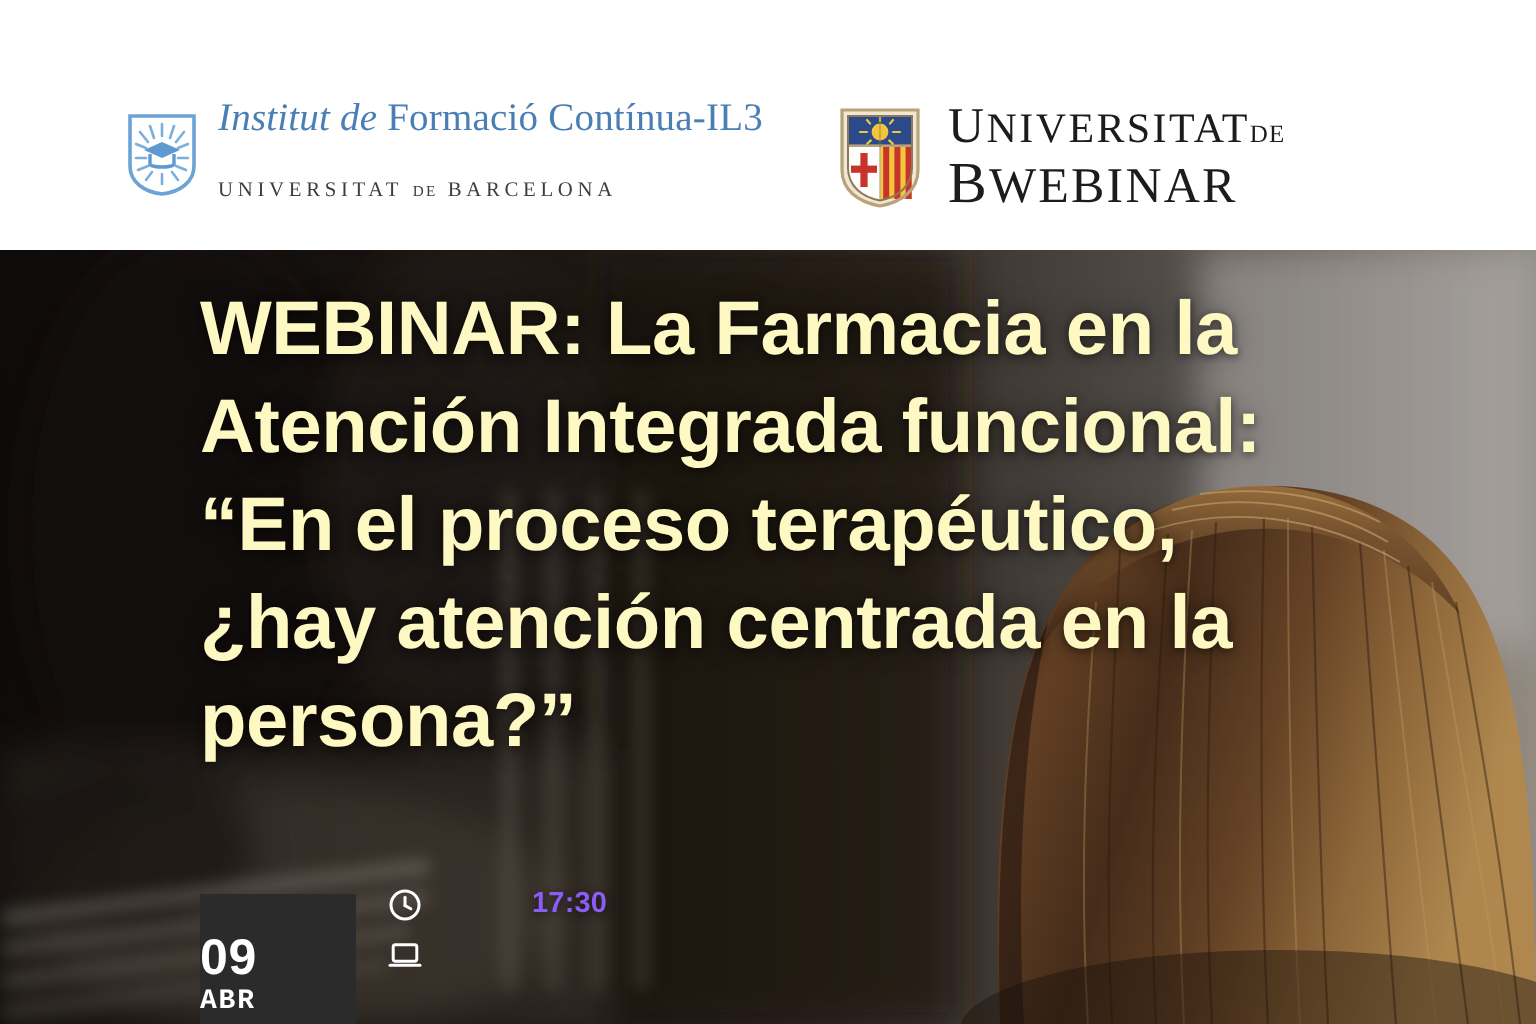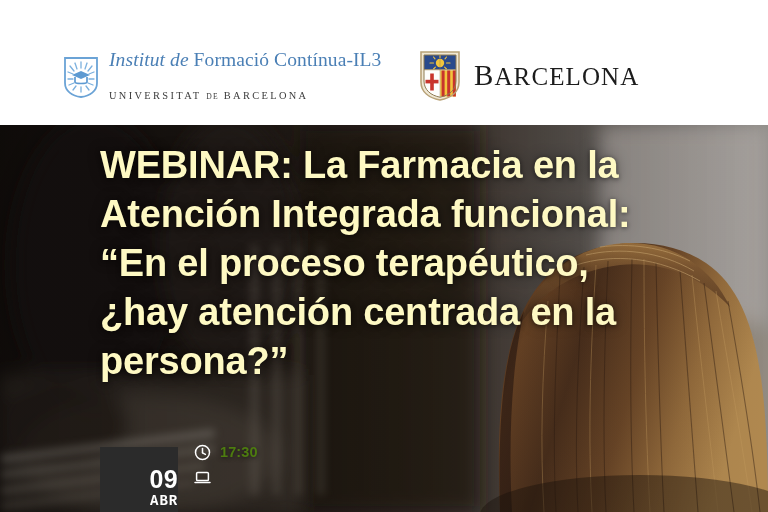--- a/index.html
+++ b/index.html
@@ -159,21 +159,21 @@
   
   .date-badge {
     position: absolute;
     left: 100px;
     top: 447px;
     width: 78px;
     height: 65px;
     background: #2b2b2b;
     display: flex;
     flex-direction: column;
-    align-items: flex-end;
+    align-items: flex-start;
     justify-content: center;
     box-sizing: border-box;
     padding-top: 16px;
   }
   .date-day {
     color: #ffffff;
     font-family: "Liberation Sans", sans-serif;
     font-weight: bold;
     font-size: 25px;
     line-height: 26px;
@@ -201,27 +201,28 @@
     align-items: center;
     gap: 9px;
   }
   .meta-icon {
     width: 17px;
     height: 17px;
     flex: none;
     display: block;
   }
   .meta-label {
-    color: #4d7c0f;
+    color: #8b5cf6;
     font-family: "Liberation Sans", sans-serif;
     font-weight: bold;
     font-size: 14.5px;
     line-height: 17px;
     letter-spacing: .1px;
     text-shadow: 0 1px 4px rgba(0,0,0,.6);
+    margin-left: 46px;
   }
 </style>
 </head>
 <body>
 
 <div class="banner">
 
   <div class="logo-band">
 
     <div class="logo-il3">
@@ -285,21 +286,22 @@
           </g>
           <path d="M22.2 20.5 H38 V31 C38 40 31 45.5 22.2 47.2 Z" fill="none"></path>
 
           <rect x="28.4" y="23.5" width="3.2" height="13" fill="#c8342c" opacity="0"></rect>
           <path d="M3 2 H41 V32 C41 42 33 48 22 50 C11 48 3 42 3 32 Z" fill="none" stroke="#b8a277" stroke-width="1.6"></path>
           <path d="M6 5 H38 V31 C38 40 31 45.5 22 47.2 C13 45.5 6 40 6 31 Z" fill="none" stroke="#8d7a52" stroke-width="1"></path>
           <path d="M22 5 V47.2" stroke="#8d7a52" stroke-width=".8" opacity=".5"></path>
         </svg>
       </span>
       <span class="ub-text">
-        <span class="ub-line2"><span class="big">B</span><span>ARCELONA</span></span>
+        <span class="ub-line1"><span class="big">U</span><span>NIVERSITAT</span><span class="de">DE</span></span>
+        <span class="ub-line2"><span class="big">B</span><span>WEBINAR</span></span>
       </span>
     </div>
   </div>
 
   <div class="photo">
     <svg class="photo-svg" viewBox="0 0 768 387" preserveAspectRatio="none" aria-hidden="true">
       <defs>
         <linearGradient id="bgLeft" x1="0" y1="0" x2="1" y2="0">
           <stop offset="0%" stop-color="#15100d"></stop>
           <stop offset="30%" stop-color="#241d18"></stop>

